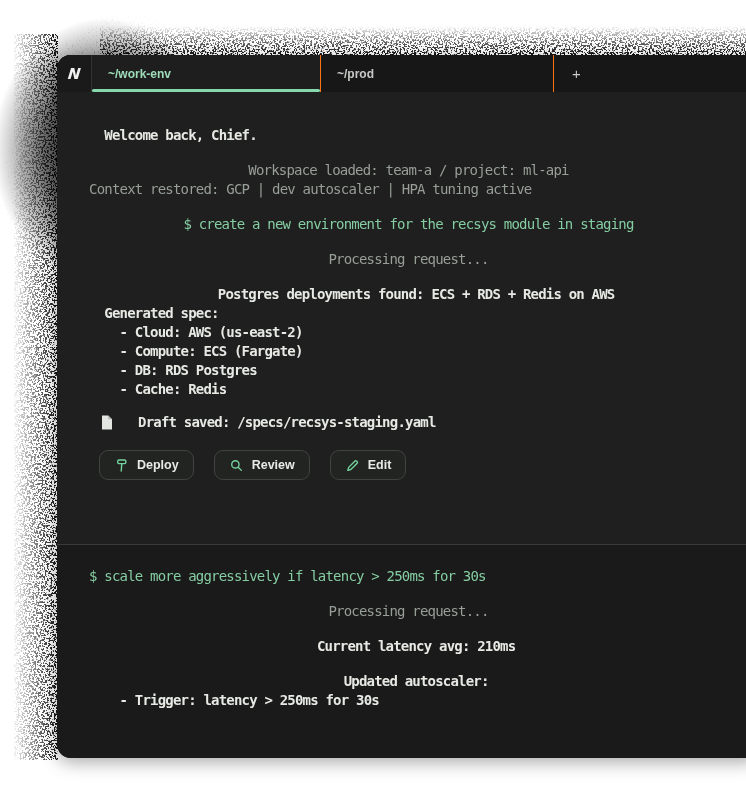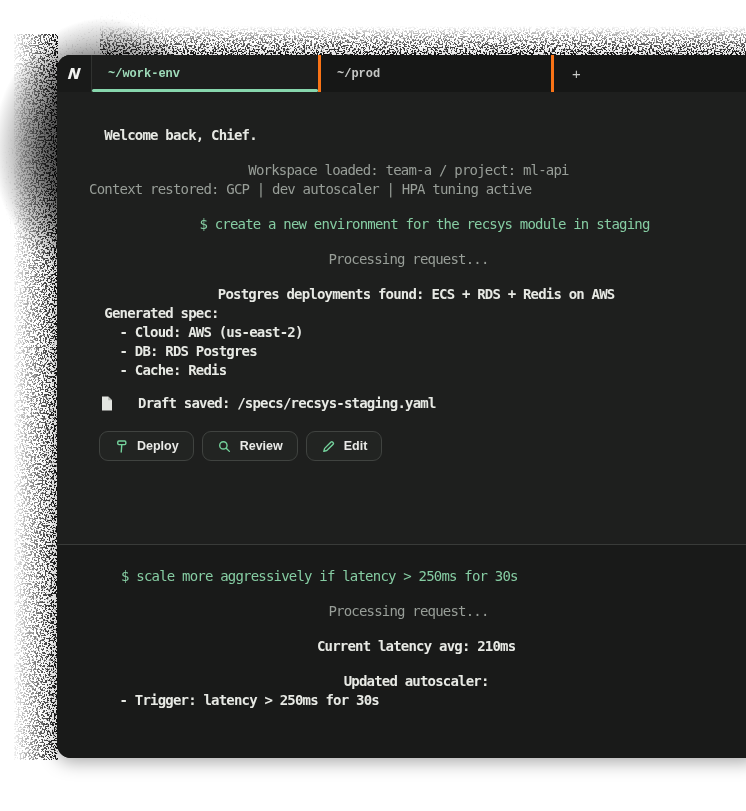--- a/index.html
+++ b/index.html
@@ -22,22 +22,22 @@
   .logo-tile{
     width:34px;flex:0 0 34px;display:flex;align-items:center;justify-content:center;
     border-right:1px solid #303230;background:#191a19;
   }
   .logo-glyph{
     color:#f2f3f1;font-weight:800;font-style:oblique 14deg;font-size:15px;
     font-family:"DejaVu Sans", sans-serif;transform:skewX(-6deg);
   }
   .tab{
     box-sizing:border-box;display:flex;align-items:center;
-    padding:0 16px;border-right:3px solid #f97316;position:relative;cursor:default;
-    font-size:12px;font-weight:600;color:#c6c8c6;background:#161716;font-family:Liberation Mono, monospace;
+    padding:0 16px;border-right:1px solid #f97316;position:relative;cursor:default;
+    font-size:12px;font-weight:600;color:#c6c8c6;background:#161716;
   }
   .tab.active{background:#1d1e1d;color:#9fdcba;font-weight:700;}
   .tab.active::after{
     content:"";position:absolute;left:0;right:0;bottom:0;height:3px;
     background:#87d7ad;border-radius:2px;
   }
   .tab-workenv{width:229px;}
   .tab-prod{width:233px;}
   .newtab{
     flex:1;display:flex;align-items:center;padding-left:18px;
@@ -52,27 +52,27 @@
   .section-lower{
     flex:1;background:#191a19;padding:22px 32px 0 32px;overflow:hidden;
   }
   
   .ln{
     white-space:pre;font-family:"DejaVu Sans Mono", monospace;
     font-size:14px;line-height:19px;letter-spacing:-0.8px;
   }
   .ln.dim{color:#989e98;}
   .ln.bright{color:#e7e9e4;font-weight:bold;}
-  .ln.cmd{color:#86cda3;margin-left:32px;}
+  .ln.cmd{color:#86cda3;}
   .ln.mt{margin-top:16px;text-align:center;}
   
   .draft-row{margin:14px 0 0 12px;display:flex;align-items:center;gap:25px;}
   .draft-row .ln{letter-spacing:-0.8px;}
   
-  .actions{margin:18px 0 0 10px;display:flex;gap:8px;}
+  .actions{margin:18px 0 0 10px;display:flex;gap:20px;}
   .btn{
     box-sizing:border-box;height:30px;display:flex;align-items:center;gap:8px;
     padding:0 14px;border:1px solid #404340;border-radius:9px;background:#222422;
     color:#e9eae7;font-size:12.5px;font-weight:600;cursor:pointer;
     font-family:"Liberation Sans", sans-serif;
   }
   .btn svg{display:block;}
   .icon-green{stroke:#74d29c;fill:none;stroke-width:1.5;stroke-linecap:round;stroke-linejoin:round;}
 </style>
 </head>
@@ -135,20 +135,21 @@
 
   <div class="section-upper">
     <div class="ln bright">  Welcome back, Chief.</div>
     <div class="ln dim mt">Workspace loaded: team-a / project: ml-api</div>
     <div class="ln dim">Context restored: GCP | dev autoscaler | HPA tuning active</div>
     <div class="ln cmd mt">$ create a new environment for the recsys module in staging</div>
     <div class="ln dim mt">Processing request...</div>
     <div class="ln bright mt">  Postgres deployments found: ECS + RDS + Redis on AWS</div>
     <div class="ln bright">  Generated spec:</div>
     <div class="ln bright">    - Cloud: AWS (us-east-2)</div>
+    <div class="ln bright">    - Compute: ECS (Fargate)</div>
     <div class="ln bright">    - DB: RDS Postgres</div>
     <div class="ln bright">    - Cache: Redis</div>
 
     <div class="draft-row">
       <svg width="12" height="15" viewBox="0 0 12 15">
         <path d="M1 0.5 H7.2 L11 4.3 V14.5 H1 Z" fill="#e3e5e1"></path>
         <path d="M7.2 0.5 L11 4.3 H7.2 Z" fill="#b2b6b1"></path>
       </svg>
       <span class="ln bright">Draft saved: /specs/recsys-staging.yaml</span>
     </div>

